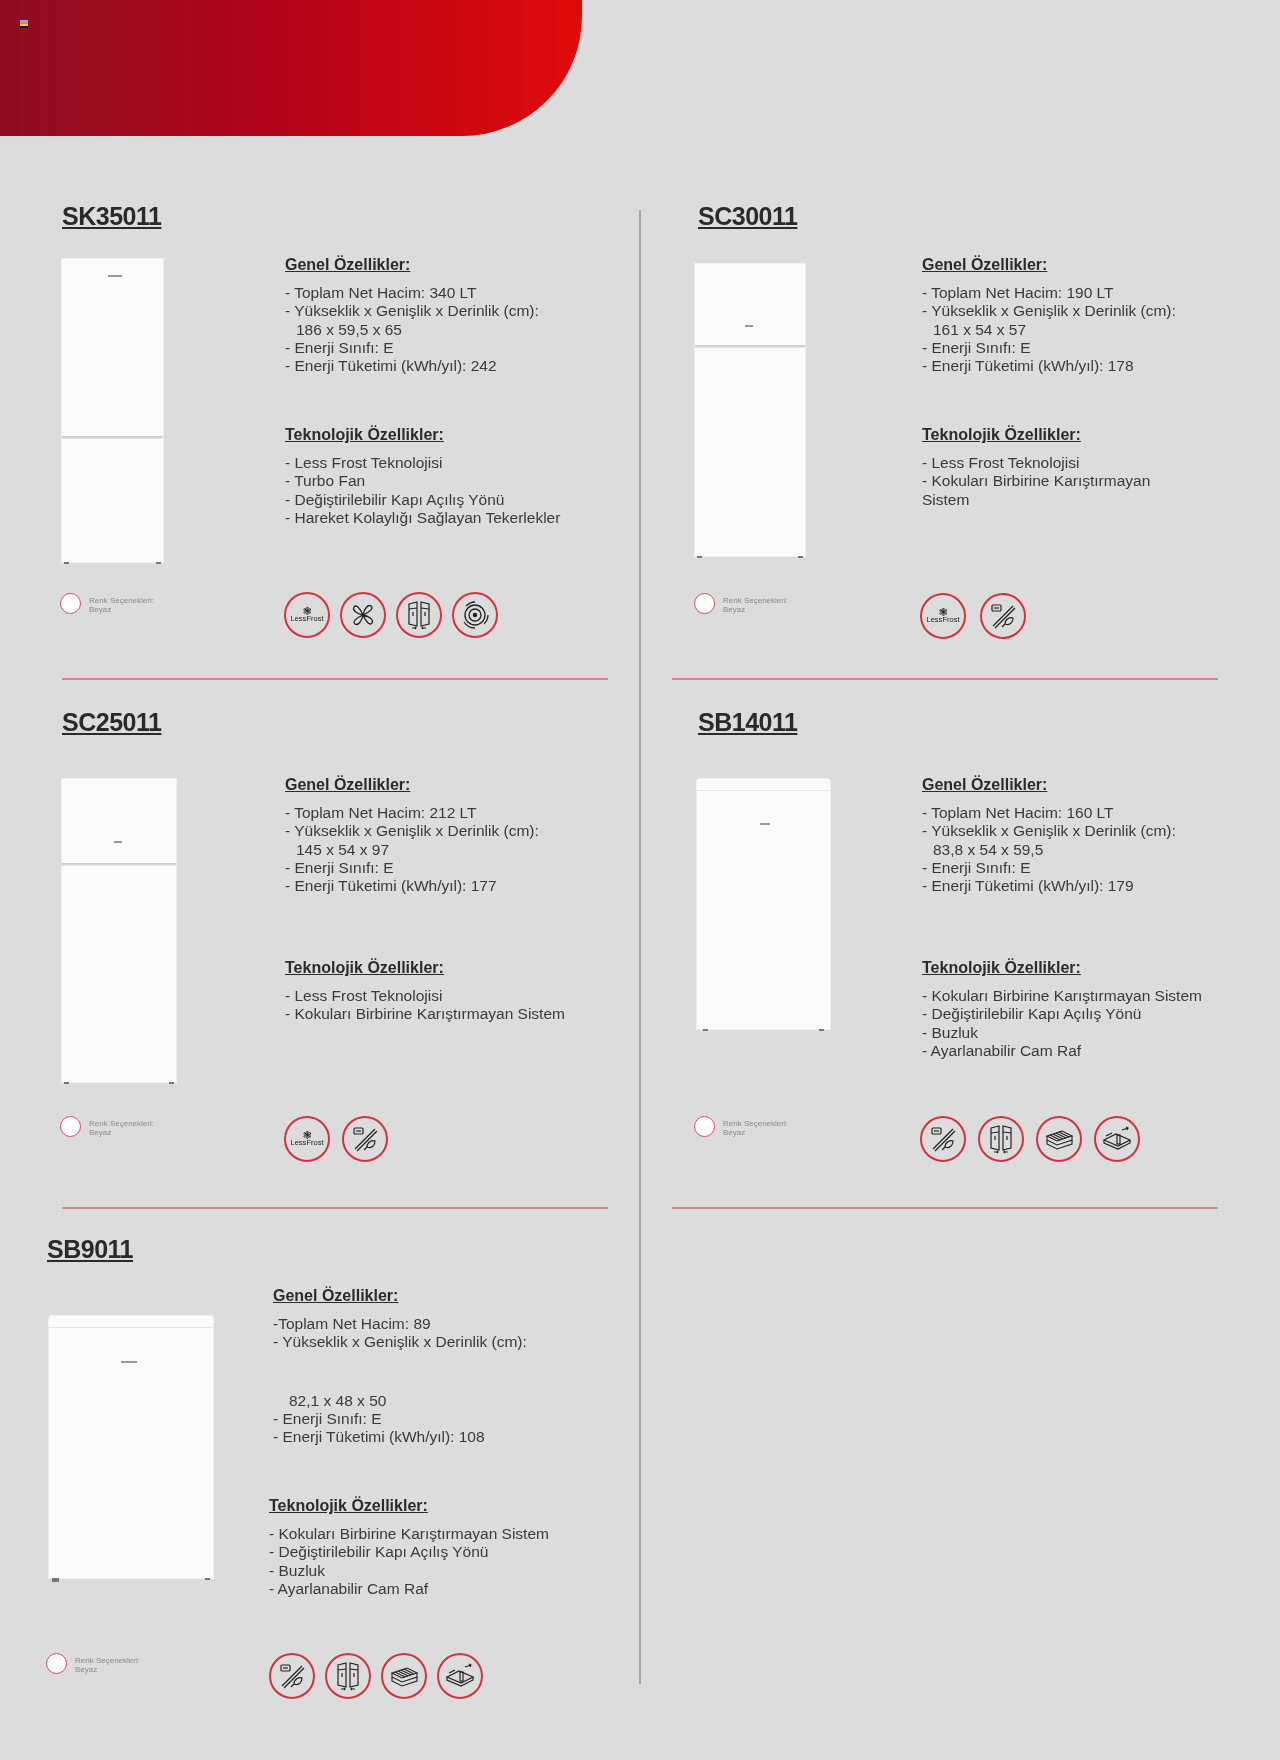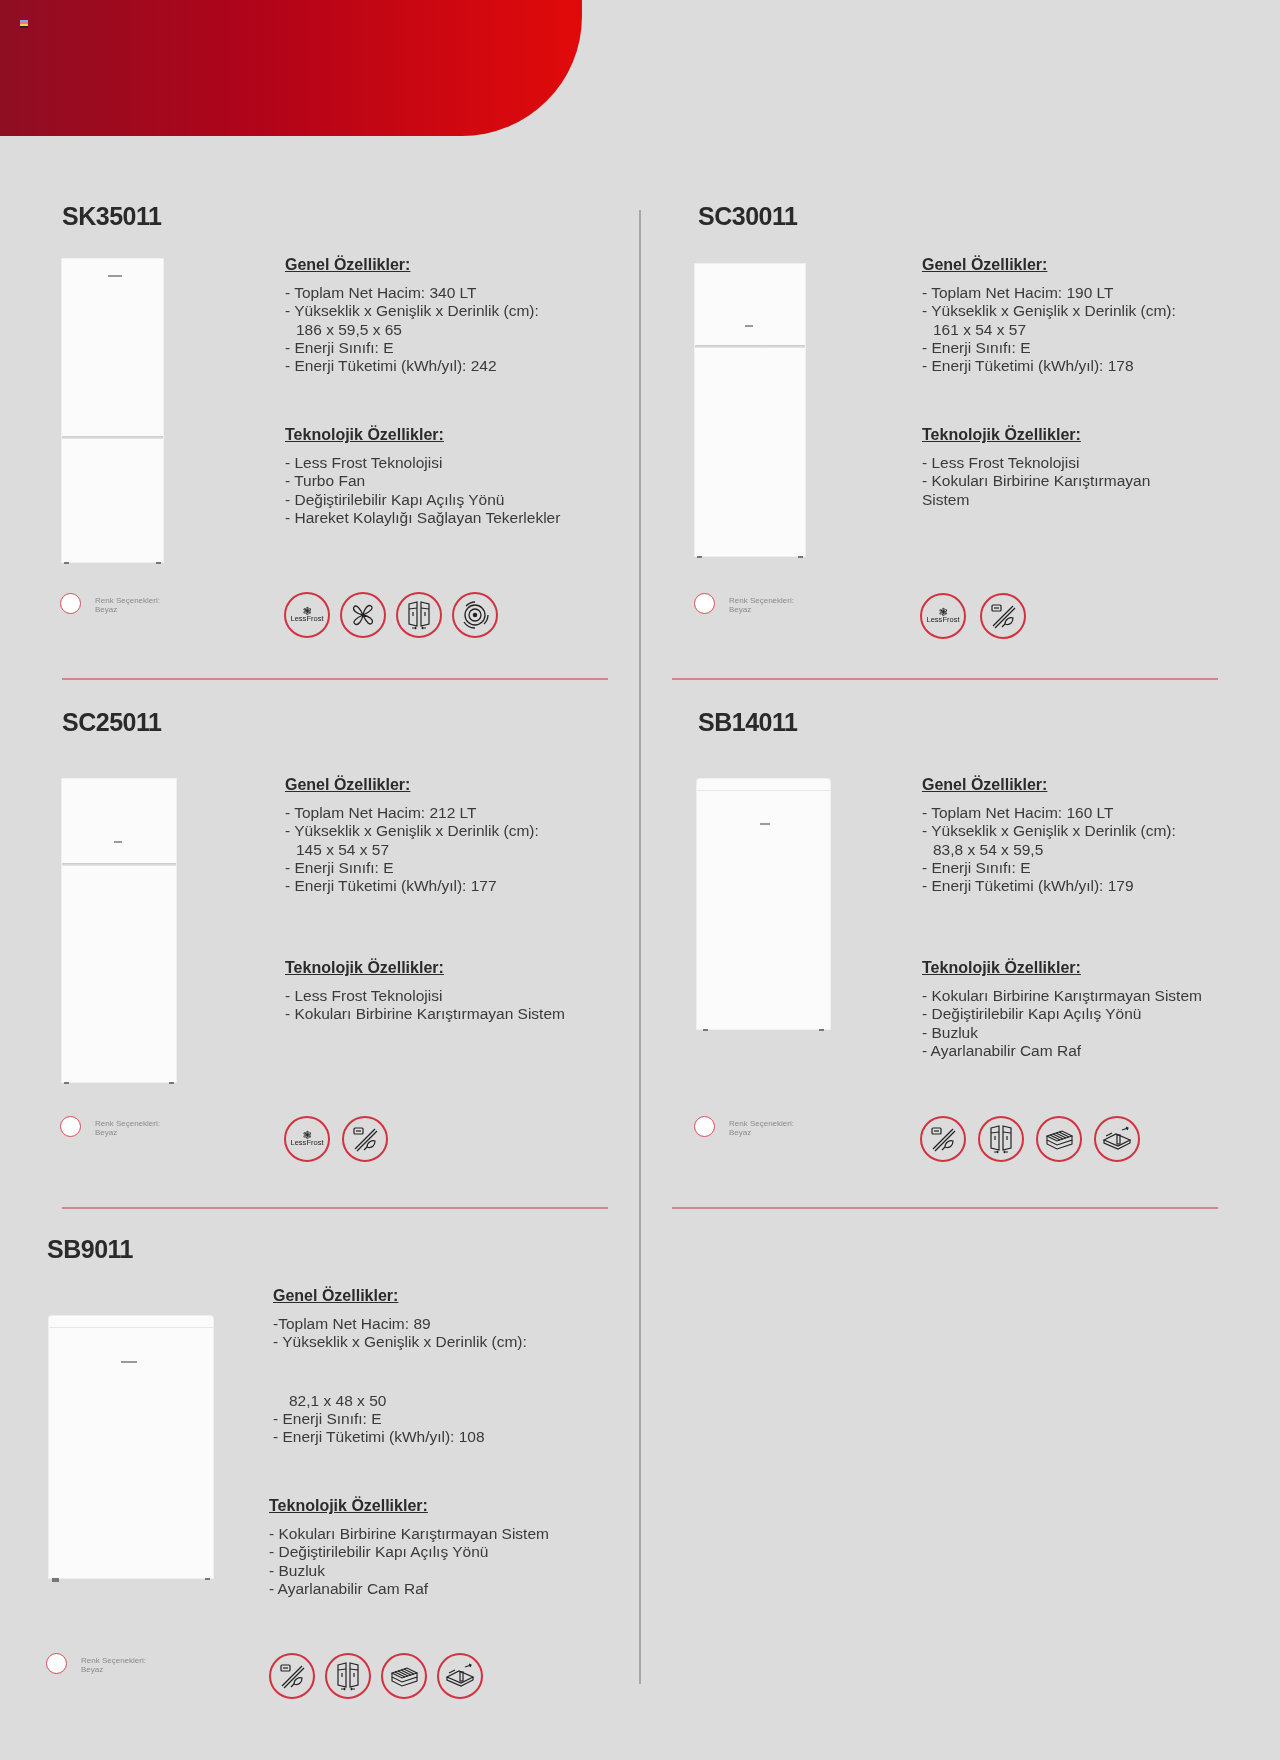--- a/index.html
+++ b/index.html
@@ -33,21 +33,21 @@
     background: #a7a7a7;
   }
   .hline {
     position: absolute; height: 2px; background: #d2878a;
   }
   .product {
     position: absolute; width: 560px; height: 480px;
   }
   .model {
     position: absolute; left: 0; top: 0;
-    font-weight: bold; font-size: 25px; letter-spacing: -0.5px; color: #2a2a2a;
+    font-weight: bold; font-size: 25px; letter-spacing: -0.5px; color: #2a2a2a; text-decoration: underline;
   }
   .fridge {
     position: absolute; background: #fbfbfb;
     box-shadow: 0 0 0 1px #efefef;
   }
   .fridge .split {
     position: absolute; left: 0; right: 0; height: 3px;
     background: linear-gradient(#c8c8c8, #e8e8e8);
   }
   .fridge .logo {
@@ -59,21 +59,21 @@
   .specs {
     position: absolute; font-size: 15.5px; line-height: 18.2px; color: #3a3a3a;
   }
   .specs .heading {
     font-weight: bold; font-size: 16px; text-decoration: underline;
     color: #2b2b2b; margin-bottom: 10px; display: block;
   }
   .specs .line { display: block; white-space: nowrap; }
   .specs .indent { padding-left: 11px; }
   .swatch {
-    position: absolute; display: flex; align-items: flex-start; gap: 14px;
+    position: absolute; display: flex; align-items: flex-start; gap: 8px;
   }
   .swatch .dot {
     width: 21px; height: 21px; border-radius: 50%;
     background: #ffffff; border: 1.5px solid #d94b55;
   }
   .swatch .label {
     font-size: 8px; line-height: 9px; color: #8a8a8a; padding-top: 3px;
   }
   .icons { position: absolute; display: flex; gap: 11px; }
   .icon {
@@ -267,21 +267,21 @@
   <div class="fridge" style="left:0;top:71px;width:114px;height:303px;">
     <div class="logo" style="left:52px;top:62px;width:8px;"></div>
     <div class="split" style="top:84px;"></div>
     <div class="foot" style="left:2px;"></div>
       <div class="foot" style="right:2px;"></div>
   </div>
   <div class="specs" style="left:223px;top:68px;">
     <span class="heading">Genel Özellikler:</span>
     <span class="line">- Toplam Net Hacim: 212 LT</span>
     <span class="line">- Yükseklik x Genişlik x Derinlik (cm):</span>
-    <span class="line indent">145 x 54 x 57</span>
+    <span class="line indent">145 x 54 x 97</span>
     <span class="line">- Enerji Sınıfı: E</span>
     <span class="line">- Enerji Tüketimi (kWh/yıl): 177</span>
   </div>
   <div class="specs" style="left:223px;top:251px;">
     <span class="heading">Teknolojik Özellikler:</span>
     <span class="line">- Less Frost Teknolojisi</span>
     <span class="line">- Kokuları Birbirine Karıştırmayan Sistem</span>
   </div>
   <div class="swatch" style="left:-2px;top:408px;">
     <div class="dot"></div>

